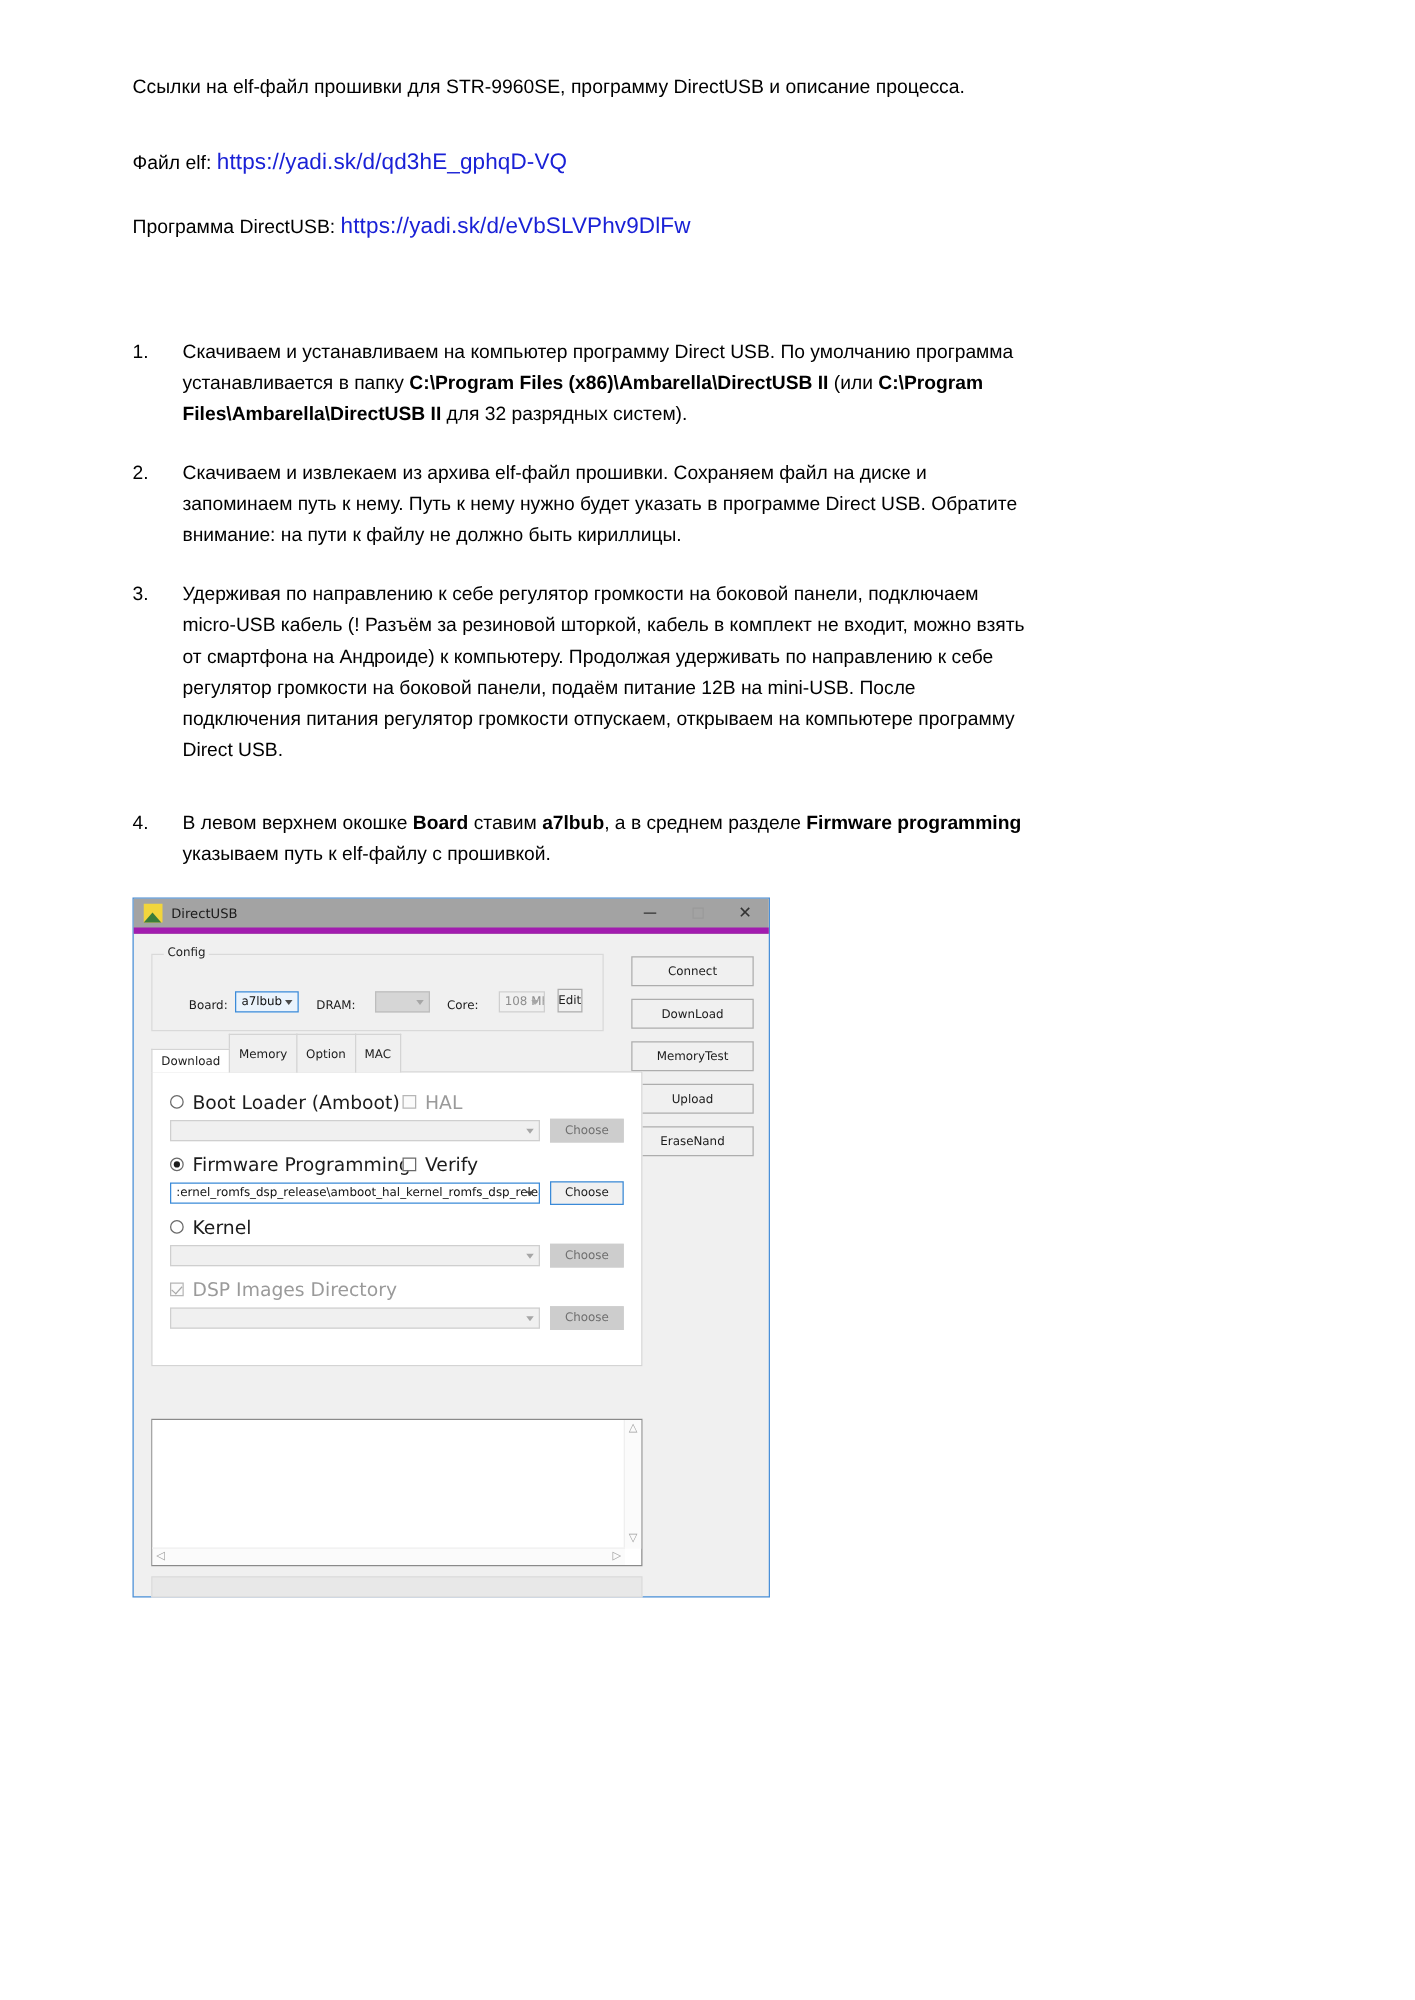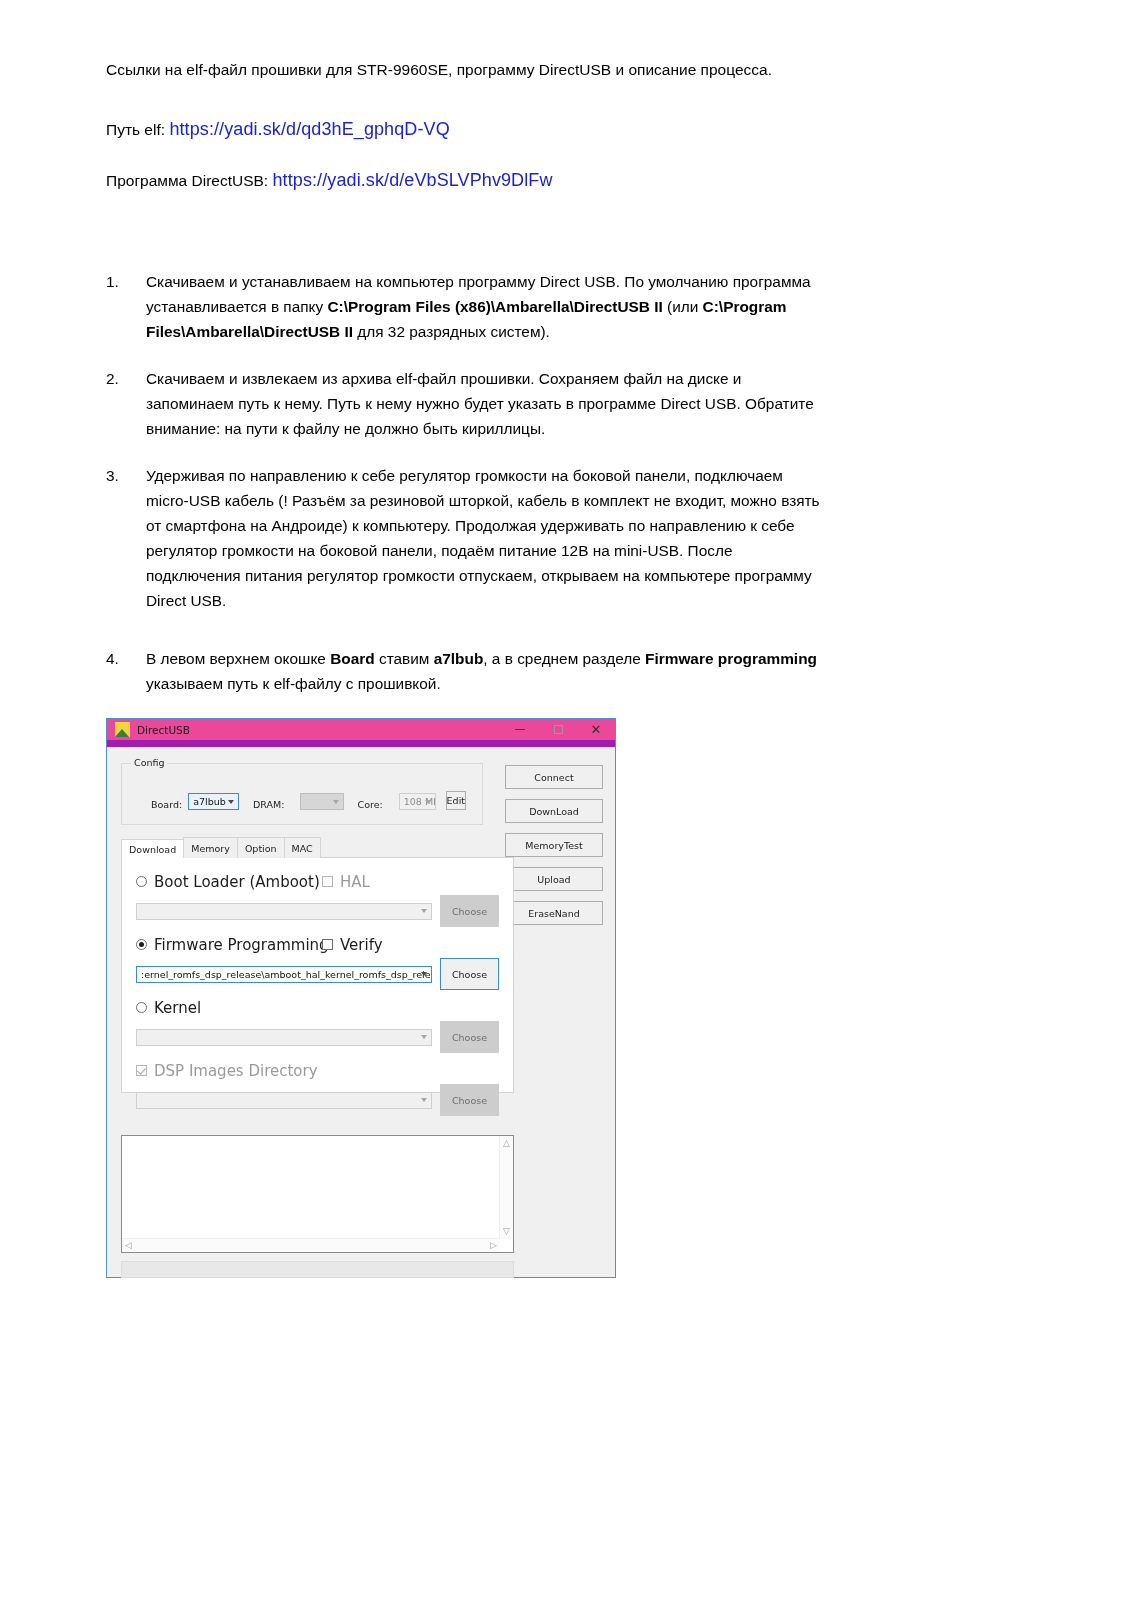--- a/index.html
+++ b/index.html
@@ -87,22 +87,22 @@
     box-sizing: border-box;
     font-family: "DejaVu Sans", "Liberation Sans", sans-serif;
     font-size: 9.5px;
     color: #1c1c1c;
   }
 
   .titlebar {
     height: 28px;
     display: flex;
     align-items: center;
-    background: #ec4899;
-    border-bottom: 7px solid #a21caf;
+    background: #a3a3a3;
+    border-bottom: 5px solid #a21caf;
     padding-left: 8px;
     box-sizing: border-box;
   }
   .app-icon {
     width: 15px; height: 15px;
     margin-right: 7px;
     position: relative;
     flex: 0 0 auto;
   }
   .app-icon .sky {
@@ -252,21 +252,21 @@
     width: 393px; height: 255px;
   }
   .tabstrip {
     display: flex;
     align-items: flex-end;
     height: 19px;
     position: relative;
     z-index: 2;
   }
   .tab {
-    height: 21px;
+    height: 31px;
     padding: 0 7px;
     background: #f0f0f0;
     border: 1px solid #d4d4d4;
     border-bottom: none;
     box-sizing: border-box;
     display: flex;
     align-items: center;
     font-size: 9.5px;
     color: #1c1c1c;
     margin-right: -1px;
@@ -339,21 +339,21 @@
     display: flex;
     align-items: center;
   }
 
   .path-row {
     display: flex;
     align-items: center;
     margin-bottom: 10px;
   }
   .path-row .combo { flex: 0 0 auto; width: 296px; }
-  .path-row .btn   { width: 62px; height: 32px; margin-left: 8px; }
+  .path-row .btn   { width: 62px; height: 19px; margin-left: 8px; }
   .btn.grey {
     background: #cdcdcd;
     border-color: #cdcdcd;
     color: #6f6f6f;
   }
   .btn.highlight {
     background: #f0f0f0;
     border: 1px solid #3a8ad8;
   }
   .combo.path-active {
@@ -455,21 +455,21 @@
   }
 </style>
 </head>
 <body>
 
 <div class="page">
 
   <p class="intro">Ссылки на elf-файл прошивки для STR-9960SE, программу DirectUSB и описание процесса.</p>
 
   <p class="linkline">
-    <span class="lbl">Путь elf:</span>
+    <span class="lbl">Файл elf:</span>
     <span class="url">https://yadi.sk/d/qd3hE_gphqD-VQ</span>
   </p>
 
   <p class="linkline">
     <span class="lbl">Программа DirectUSB:</span>
     <span class="url">https://yadi.sk/d/eVbSLVPhv9DlFw</span>
   </p>
 
   <div class="spacer-lg"></div>
 

